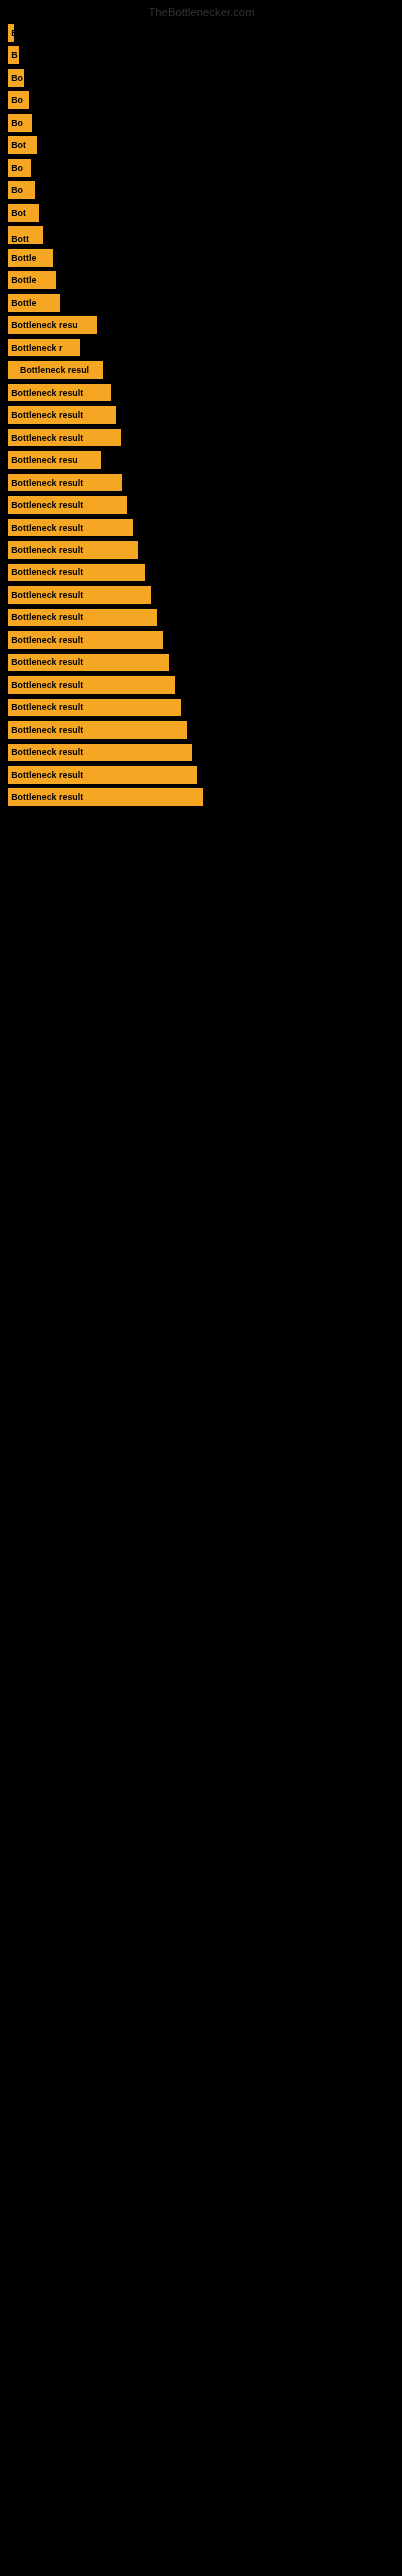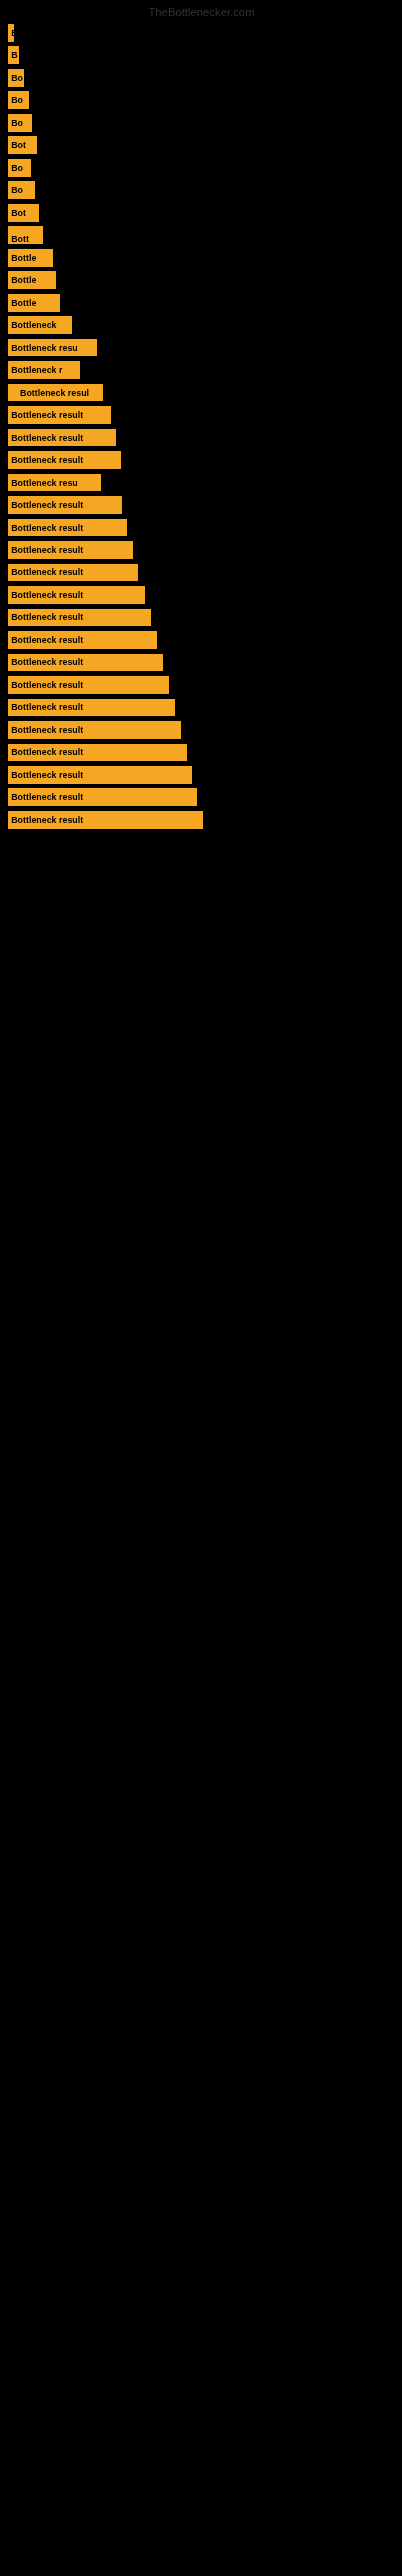--- a/index.html
+++ b/index.html
@@ -122,25 +122,20 @@
       <div class="bar" style="width: 48px;">
         <span class="bar-label">Bottle</span>
       </div>
     </div>
     <div class="bar-row">
       <div class="bar" style="width: 52px;">
         <span class="bar-label">Bottle</span>
       </div>
     </div>
     <div class="bar-row">
-      <div class="bar" style="width: 64px;">
-        <span class="bar-label">Bottleneck</span>
-      </div>
-    </div>
-    <div class="bar-row">
       <div class="bar" style="width: 89px;">
         <span class="bar-label">Bottleneck resu</span>
       </div>
     </div>
     <div class="bar-row">
       <div class="bar" style="width: 72px; text-align: center;">
         <span class="bar-label">Bottleneck r</span>
       </div>
     </div>
     <div class="bar-row">

